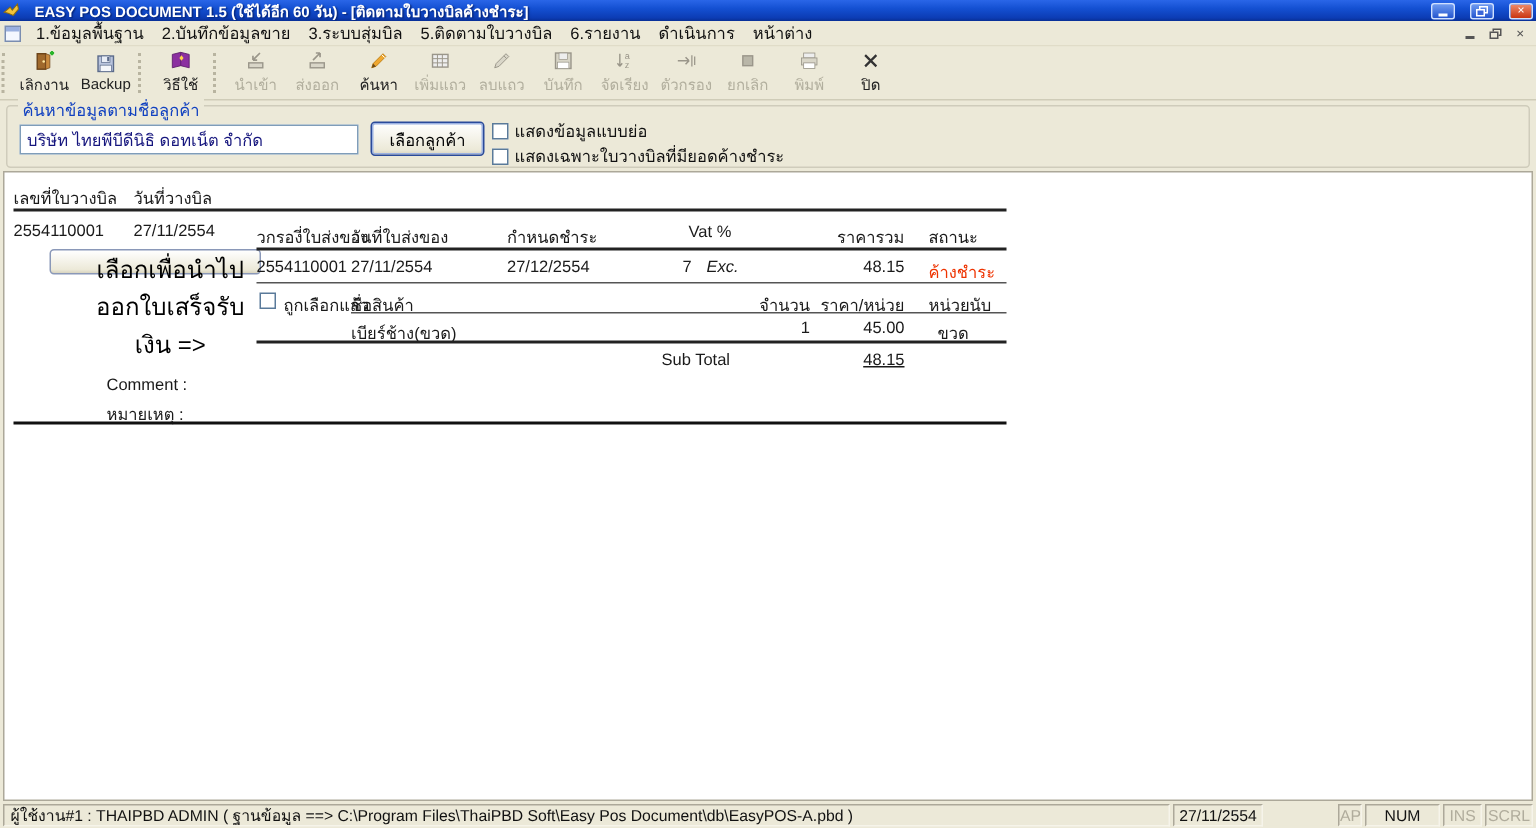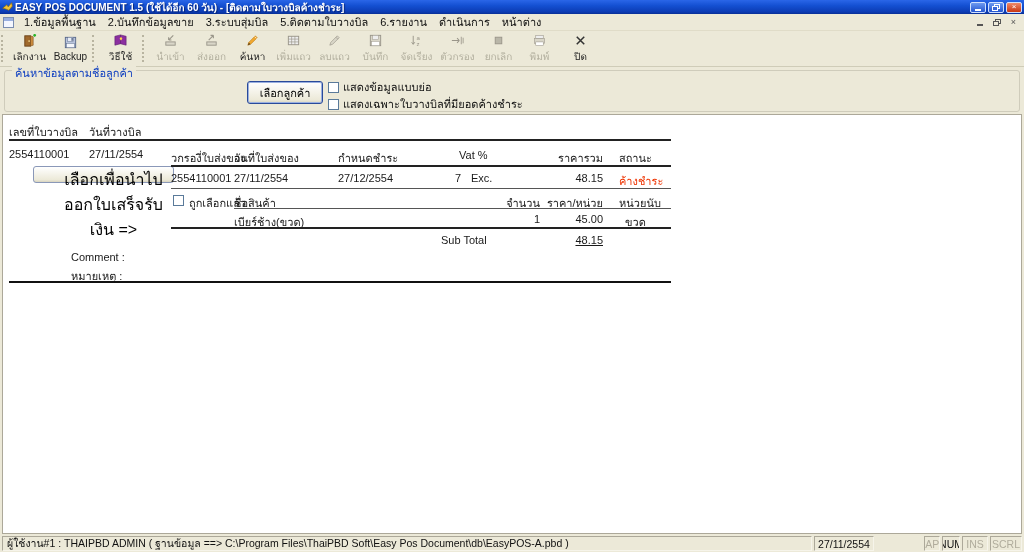--- a/index.html
+++ b/index.html
@@ -1,21 +1,21 @@
 <!DOCTYPE html>
 <html><head>
 <meta charset="utf-8">
 <style>
   * { margin:0; padding:0; box-sizing:border-box; }
   html,body { width:1024px; height:552px; }
   body { font-family:"Liberation Sans","DejaVu Sans",sans-serif; background:#ece9d8; overflow:hidden; }
   .screen { position:relative; width:1024px; height:552px; display:flex; flex-direction:column; }
 
   
-  .titlebar { height:14px; display:flex; align-items:center; padding:0 2px; gap:2px;
+  .titlebar { height:14px; display:flex; align-items:center; padding:0 2px; gap:10px;
     background:linear-gradient(180deg,#2a66e8 0%,#1450d2 40%,#0c3cb4 85%,#082f96 100%); }
   .titlebar .title { flex:1; color:#fff; font-size:10px; font-weight:bold; white-space:nowrap; overflow:hidden; text-shadow:1px 1px 1px #06267a; }
   .winbtn { width:16px; height:11px; border-radius:2px; border:1px solid #cfe0ff; display:flex; align-items:center; justify-content:center; color:#fff; font-size:8px; line-height:1; }
   .winbtn.min, .winbtn.restore { background:linear-gradient(180deg,#6e9af0,#2355cf); }
   .winbtn.close { background:linear-gradient(180deg,#ee8a6a,#c93511); }
   .ico-minbar { display:block; width:6px; height:0; border-bottom:2px solid currentColor; margin-top:5px; }
   .ico-restore { position:relative; width:8px; height:7px; display:block; }
   .ico-restore::before { content:""; position:absolute; right:0; top:0; width:4px; height:3px; border:1px solid currentColor; }
   .ico-restore::after { content:""; position:absolute; left:0; bottom:0; width:4px; height:3px; border:1px solid currentColor; background:#3a66d8; }
 
@@ -215,20 +215,21 @@
       <svg viewBox="0 0 16 16">
           <path d="M4 4l8 8M12 4l-8 8" stroke="#333" stroke-width="1.6"></path>
         </svg>
       <span>ปิด</span>
     </div>
   </div>
 
   <div class="panelwrap">
     <div class="groupbox">
       <span class="gb-label">ค้นหาข้อมูลตามชื่อลูกค้า</span>
+      <input class="customer-input" value="บริษัท ไทยพีบีดีนิธิ ดอทเน็ต จำกัด" style="">
       <button class="btn-select">เลือกลูกค้า</button>
       <div class="cb-row" style="top:7px;">
         <span class="cb-box"></span>
         <span>แสดงข้อมูลแบบย่อ</span>
       </div>
       <div class="cb-row" style="top:24px;">
         <span class="cb-box"></span>
         <span>แสดงเฉพาะใบวางบิลที่มียอดค้างชำระ</span>
       </div>
     </div>
@@ -248,21 +249,21 @@
     <span class="abs" style="left:335px; top:34px;">กำหนดชำระ</span>
     <span class="abs" style="left:456px; top:34px;">Vat %</span>
     <span class="abs r" style="left:540px; top:34px; width:60px;">ราคารวม</span>
     <span class="abs" style="left:616px; top:34px;">สถานะ</span>
     <div class="hline bold" style="left:168px; top:50px; width:500px;"></div>
 
     <span class="abs" style="left:168px; top:57px;">2554110001</span>
     <span class="abs" style="left:231px; top:57px;">27/11/2554</span>
     <span class="abs" style="left:335px; top:57px;">27/12/2554</span>
     <span class="abs" style="left:452px; top:57px;">7</span>
-    <span class="abs" style="left:468px; top:57px;">Exc.</span>
+    <span class="abs" style="left:468px; top:57px;font-style:italic;">Exc.</span>
     <span class="abs r" style="left:540px; top:57px; width:60px;">48.15</span>
     <span class="abs red" style="left:616px; top:57px;">ค้างชำระ</span>
     <div class="hline light" style="left:168px; top:73px; width:500px;"></div>
 
     <span class="cb-small" style="left:170px; top:80px;"></span>
     <span class="abs" style="left:186px; top:79px;">ถูกเลือกแล้ว</span>
     <span class="abs" style="left:231px; top:79px;">ชื่อสินค้า</span>
     <span class="abs r" style="left:495px; top:79px; width:42px;">จำนวน</span>
     <span class="abs r" style="left:540px; top:79px; width:60px;">ราคา/หน่วย</span>
     <span class="abs" style="left:616px; top:79px;">หน่วยนับ</span>
@@ -280,18 +281,18 @@
     <span class="abs" style="left:68px; top:136px;">Comment :</span>
     <span class="abs" style="left:68px; top:152px;">หมายเหตุ :</span>
     <div class="hline bold" style="left:6px; top:166px; width:662px; background:#111;"></div>
   </div>
 
   <div class="statusbar">
     <div class="scell grow">ผู้ใช้งาน#1 : THAIPBD  ADMIN ( ฐานข้อมูล ==&gt; C:\Program Files\ThaiPBD Soft\Easy Pos Document\db\EasyPOS-A.pbd )</div>
     <div class="scell c" style="width:60px;">27/11/2554</div>
     <div class="scell c" style="width:46px;margin-top:28px;">14:36</div>
     <div class="scell c dim" style="width:16px;">CAPS</div>
-    <div class="scell c" style="width:18px;">NUM</div>
+    <div class="scell c" style="width:50px;">NUM</div>
     <div class="scell c dim" style="width:26px;">INS</div>
     <div class="scell c dim" style="width:32px;">SCRL</div>
   </div>
 
 </div>
 
 </body></html>

